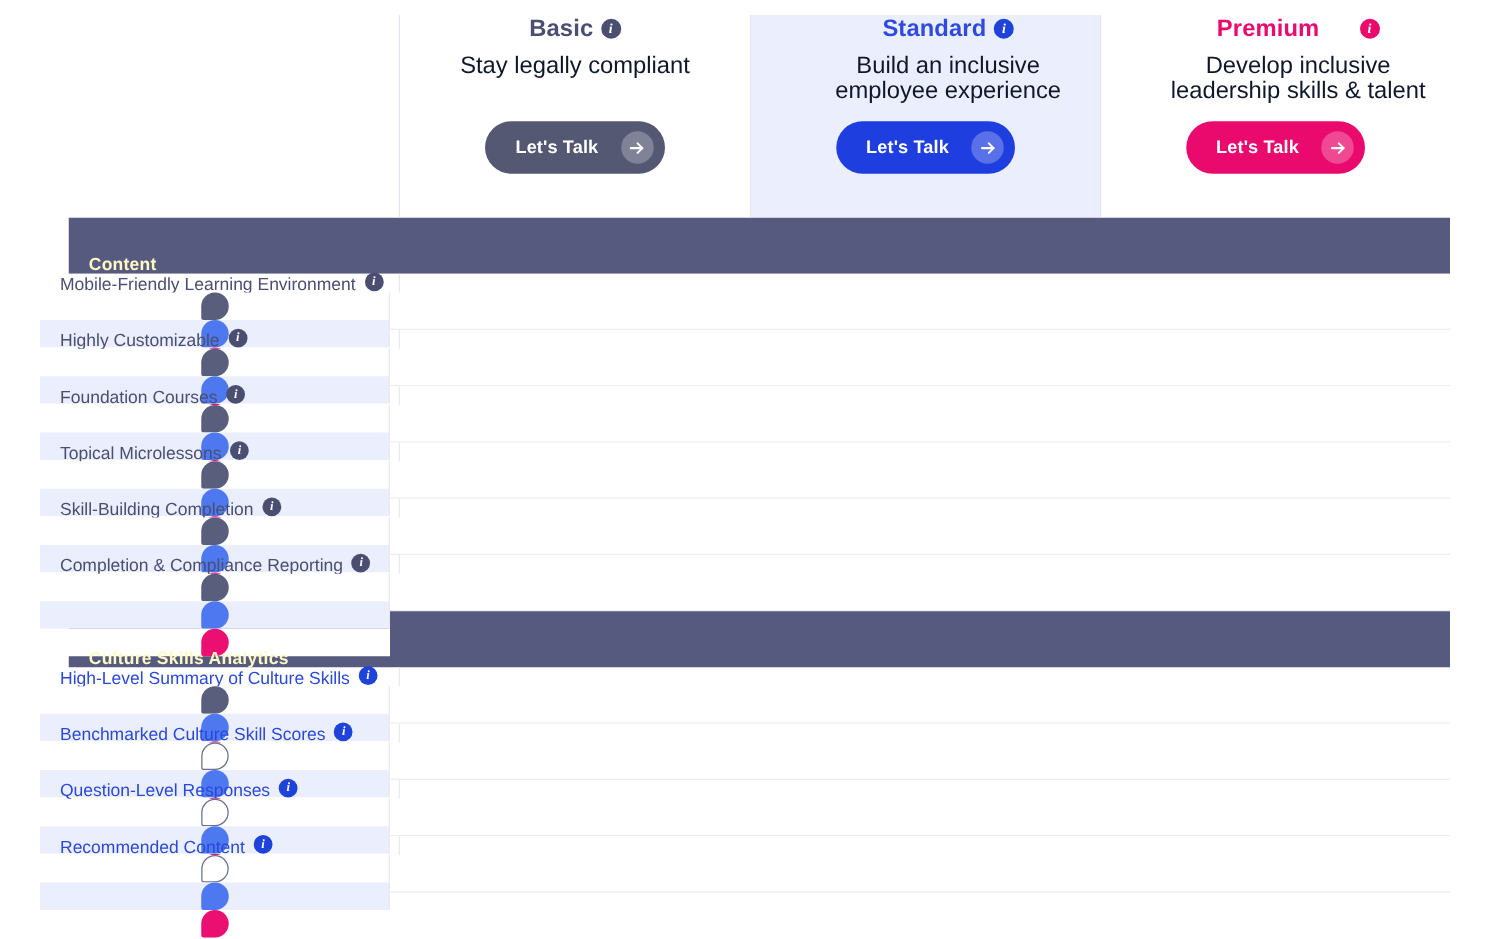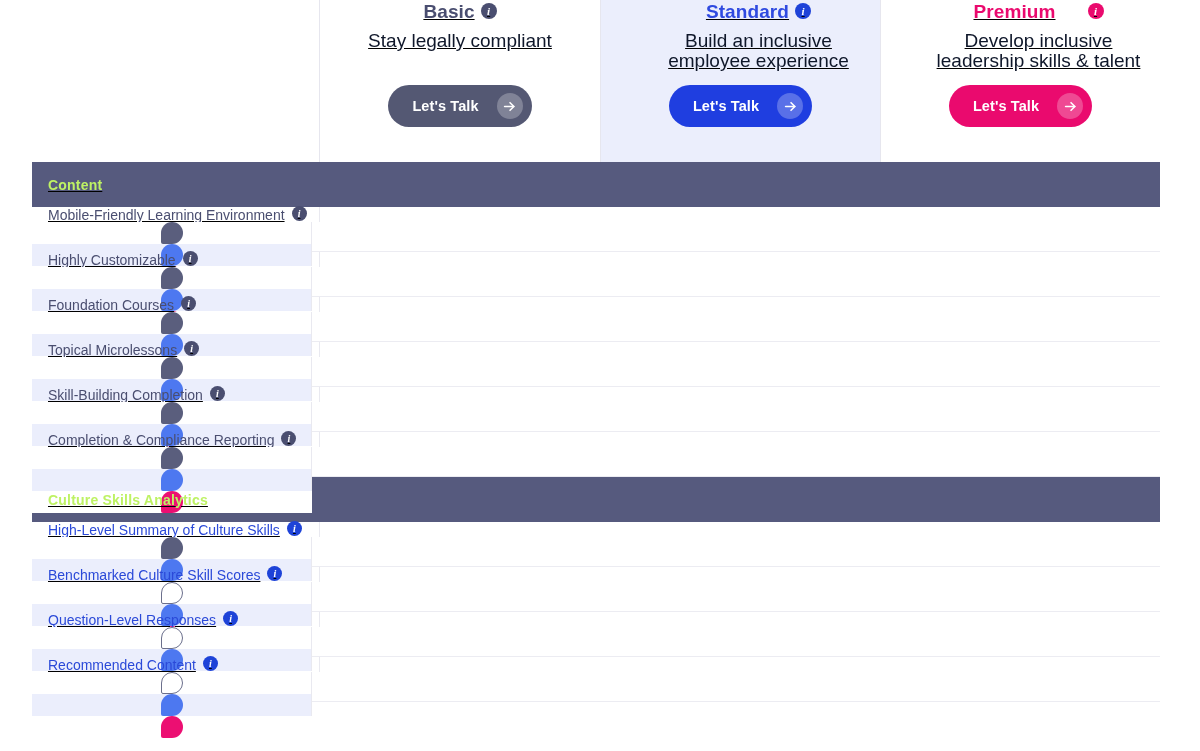--- a/index.html
+++ b/index.html
@@ -9,23 +9,22 @@
     height: 751px;
     background: #ffffff;
     font-family: "Liberation Sans", sans-serif;
     overflow: hidden;
     position: relative;
   }
 
   .table-wrap {
     position: absolute;
     left: 32px;
-    top: 0;
+    top: 12px;
     width: 1128px;
-    text-decoration: underline;
   }
 
   
   .plan-header-row {
     display: flex;
     height: 162px;
     position: relative;
   }
   .plan-header-row .label-col {
     width: 288px;
@@ -134,26 +133,27 @@
     justify-content: center;
     flex: none;
   }
   .cta-arrow svg { display: block; }
 
   
   .section-bar {
     height: 45px;
     background: #565a7e;
     display: flex;
-    align-items: center;
+    align-items: flex-end;
     padding-left: 16px;
-    color: #bef264;
+    color: #fef9c3;
     font-size: 14px;
     font-weight: bold;
     letter-spacing: .2px;
+    margin-left: 23px;
   }
 
   
   .feature-row {
     display: flex;
     height: 45px;
     border-bottom: 1px solid #ececf2;
     background: #ffffff;
     flex-direction: column;
   }

